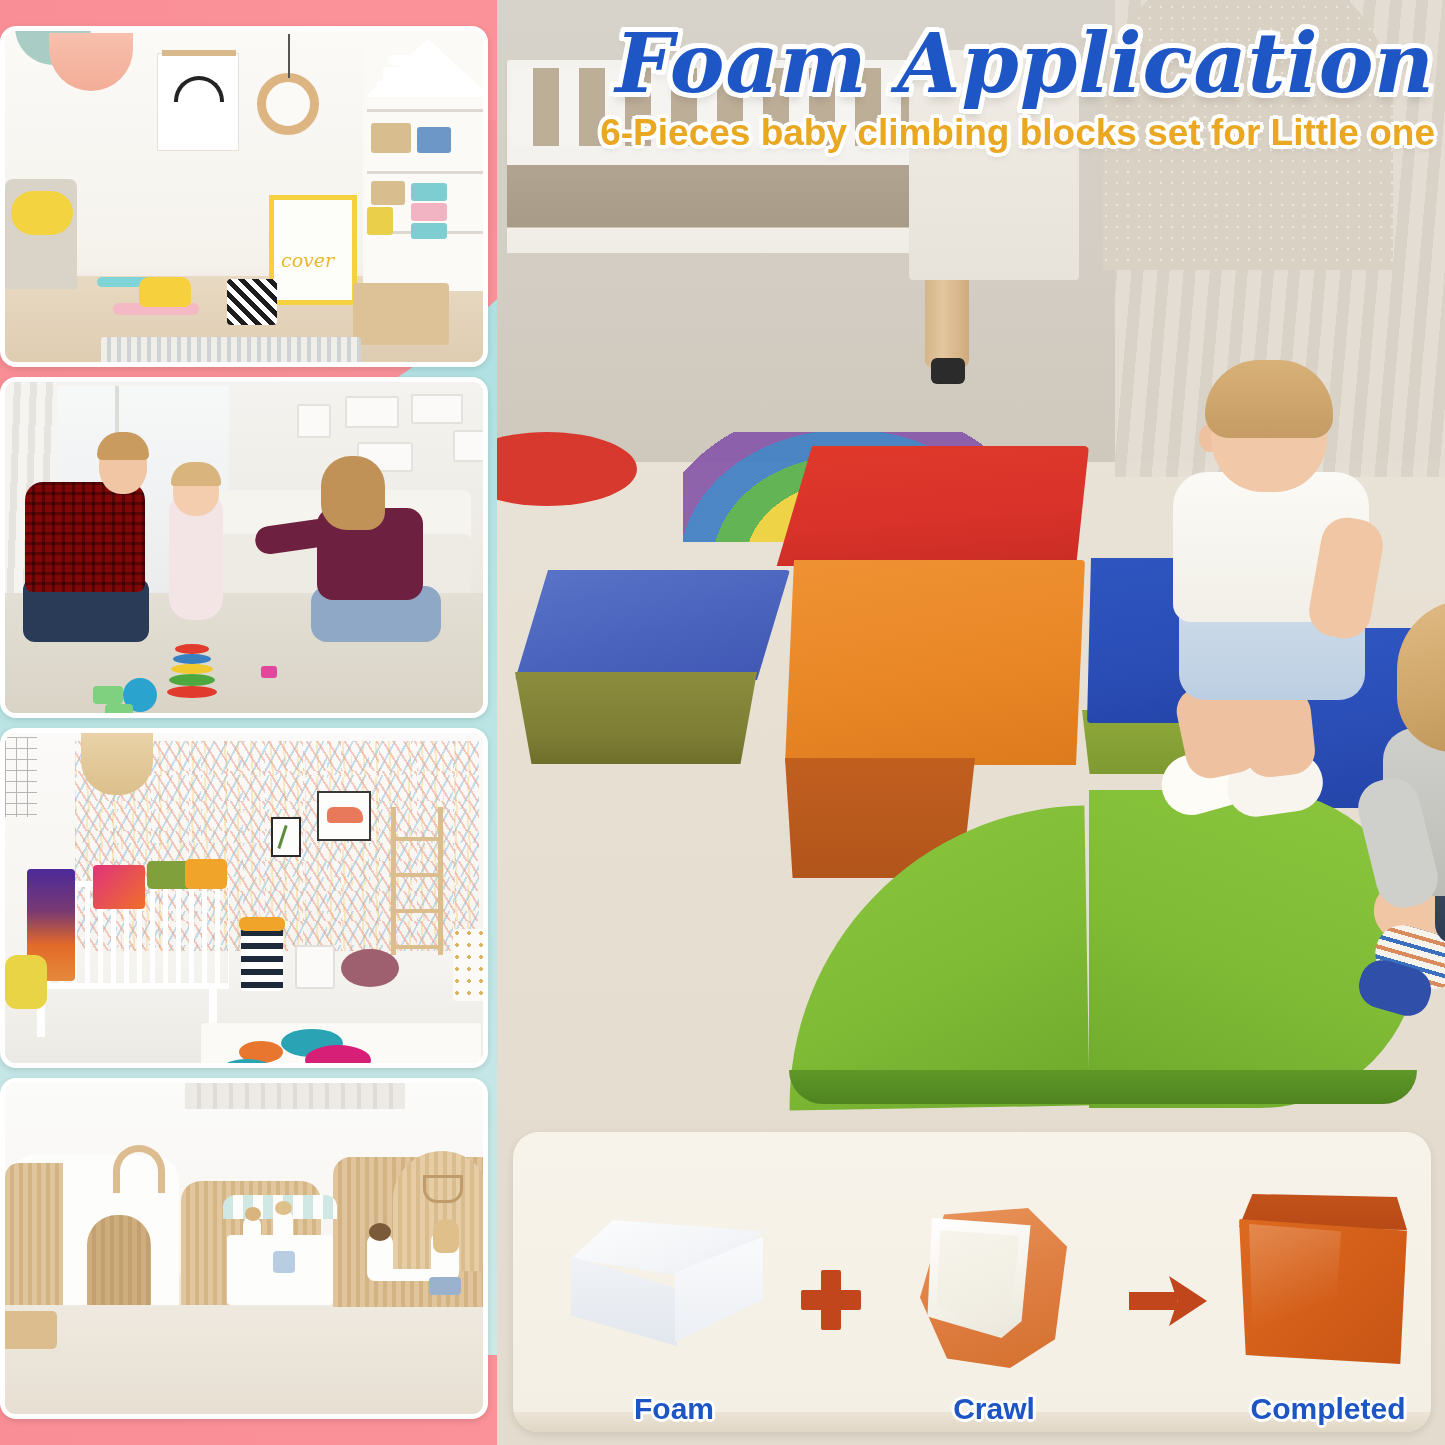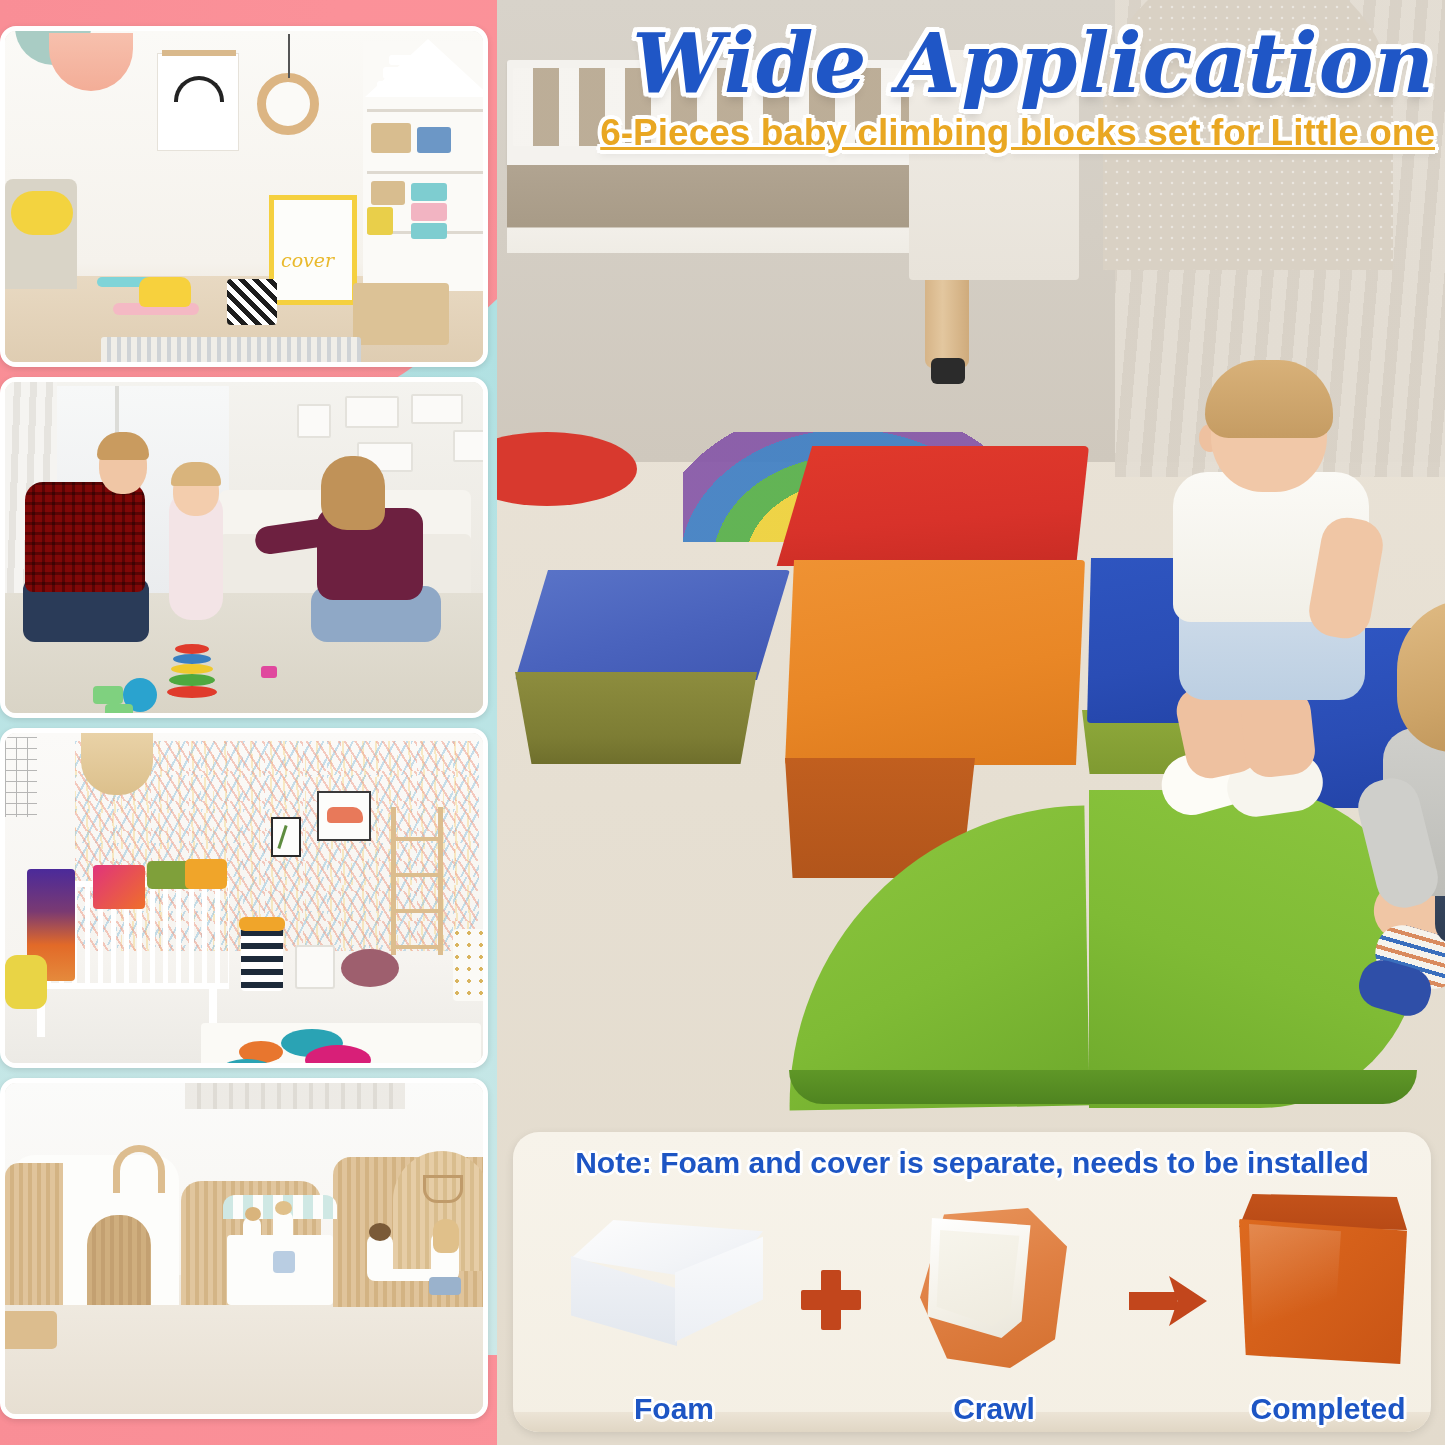--- a/index.html
+++ b/index.html
@@ -281,21 +281,21 @@
     font-family:"Liberation Sans", sans-serif;
     font-weight:700;
     color:#e9a722;
     white-space:nowrap;
     text-shadow:
       -3px -3px 0 #fff, 3px -3px 0 #fff, -3px 3px 0 #fff, 3px 3px 0 #fff,
       -4px 0 0 #fff, 4px 0 0 #fff, 0 -4px 0 #fff, 0 4px 0 #fff,
       0 5px 6px rgba(0,0,0,.10);
   }
   .sub1{ font-size:37px; margin-top:16px; }
-  .sub2{ font-size:37px; margin-top:6px;text-decoration:underline; }
+  .sub2{ font-size:37px; margin-top:6px; }
 
   
   .thumbs{
     position:absolute; left:0; top:0; width:500px; height:1445px;
     padding:26px 12px 26px 0;
     display:flex; flex-direction:column; gap:10px;
   }
   .thumb{
     position:relative; flex:1; border-radius:16px; overflow:hidden;
     border:5px solid #ffffff; background:#e9e6df;
@@ -594,21 +594,21 @@
       <div class="shorts"></div>
 
       <div class="cardi"></div>
       <div class="armL"></div>
 
       <div class="hair"></div>
     </div>
   </div>
 
   <div class="headline-wrap">
-    <div class="headline">Wide Application</div>
+    <div class="headline">Foam Application</div>
     <div class="sub2">6-Pieces baby climbing blocks set for Little one</div>
   </div>
 
   <div class="thumbs">
 
     <div class="thumb">
       <div class="ti">
         <div class="t1-bg"></div>
         <div class="t1-floor"></div>
         <div class="t1-lamp1"></div>
@@ -745,21 +745,20 @@
         <div class="t4-kid" style="left:364px;top:140px;width:22px;height:18px;background:#7a5a38;border-radius:50%;"></div>
         <div class="t4-kid" style="left:426px;top:150px;width:28px;height:48px;background:#fdfdfb;border-radius:8px;"></div>
         <div class="t4-kid" style="left:428px;top:136px;width:26px;height:34px;background:#e0c08a;border-radius:12px 12px 8px 8px;"></div>
         <div class="t4-kid" style="left:424px;top:194px;width:32px;height:18px;background:#9ab2cc;border-radius:4px;"></div>
         <div class="t4-cart"></div>
       </div>
     </div>
   </div>
 
   <div class="note">
-    <div class="note-title">Note: Foam and cover is separate, needs to be installed</div>
     <div class="note-floor"></div>
 
     <div class="note-row">
 
       <div class="ncell" style="left:36px; top:0; width:250px; height:230px;">
         <div class="foam">
           <div class="foam-top"></div>
           <div class="foam-fl"></div>
           <div class="foam-fr"></div>
         </div>

